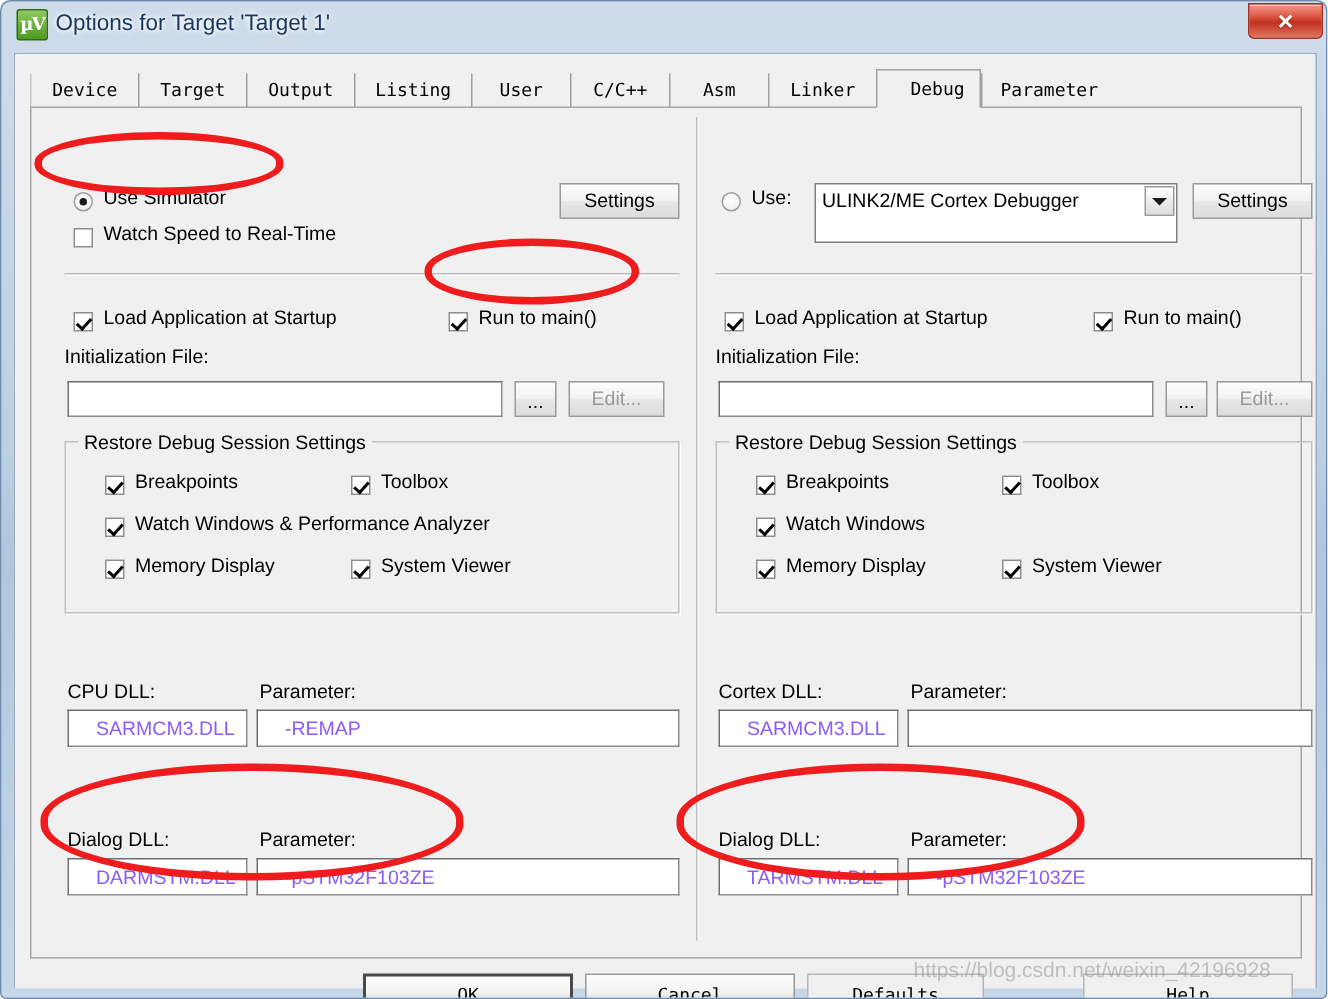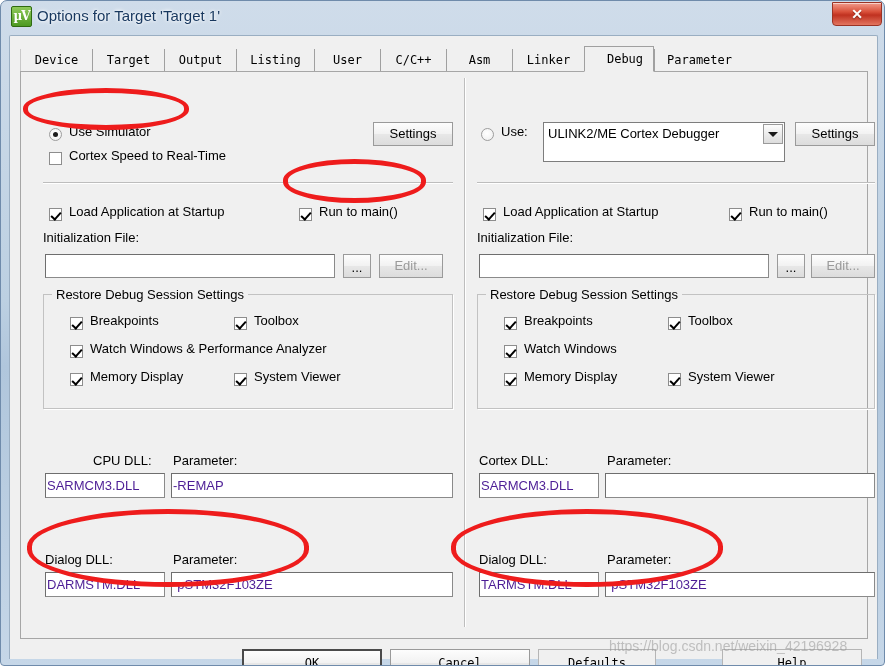--- a/index.html
+++ b/index.html
@@ -209,22 +209,22 @@
 
   .field {
     position: absolute;
     box-sizing: border-box;
     background: #ffffff;
     border: 1px solid #8a8a8a;
     border-top-color: #6e6e6e;
     border-left-color: #6e6e6e;
     font-family: "Liberation Sans", sans-serif;
     font-size: 13px;
-    color: #4c1d95;
-    padding: 0 1px;
+    color: #8b5cf6;
+    padding: 0 18px;
     white-space: nowrap;
     overflow: hidden;
   }
 
   .combo {
     position: absolute;
     box-sizing: border-box;
     background: #ffffff;
     border: 1px solid #7d7d7d;
   }
@@ -331,21 +331,21 @@
 
     <div id="panel">
       <div id="vdivider"></div>
 
       <div class="col-left">
 
         <div class="radio on" style="left:28px;top:56px;"></div>
         <div class="lbl" style="left:48px;top:52px;">Use Simulator</div>
 
         <div class="check" style="left:28px;top:80px;"></div>
-        <div class="lbl" style="left:48px;top:76px;">Cortex Speed to Real-Time</div>
+        <div class="lbl" style="left:48px;top:76px;">Watch Speed to Real-Time</div>
 
         <div class="btn" style="left:352px;top:50px;width:80px;height:24px;line-height:22px;">Settings</div>
 
         <div class="hrule" style="left:22px;top:110px;width:410px;"></div>
 
         <div class="check on" style="left:28px;top:136px;"></div>
         <div class="lbl" style="left:48px;top:132px;">Load Application at Startup</div>
 
         <div class="check on" style="left:278px;top:136px;"></div>
         <div class="lbl" style="left:298px;top:132px;">Run to main()</div>
@@ -368,21 +368,21 @@
           <div class="check on" style="left:26px;top:50px;"></div>
           <div class="lbl" style="left:46px;top:46px;">Watch Windows &amp; Performance Analyzer</div>
 
           <div class="check on" style="left:26px;top:78px;"></div>
           <div class="lbl" style="left:46px;top:74px;">Memory Display</div>
 
           <div class="check on" style="left:190px;top:78px;"></div>
           <div class="lbl" style="left:210px;top:74px;">System Viewer</div>
         </div>
 
-        <div class="lbl" style="left:24px;top:381px;margin-left:48px;">CPU DLL:</div>
+        <div class="lbl" style="left:24px;top:381px;">CPU DLL:</div>
         <div class="lbl" style="left:152px;top:381px;">Parameter:</div>
         <div class="field" style="left:24px;top:401px;width:120px;height:25px;line-height:23px;">SARMCM3.DLL</div>
         <div class="field" style="left:150px;top:401px;width:282px;height:25px;line-height:23px;">-REMAP</div>
 
         <div class="lbl" style="left:24px;top:480px;">Dialog DLL:</div>
         <div class="lbl" style="left:152px;top:480px;">Parameter:</div>
         <div class="field" style="left:24px;top:500px;width:120px;height:25px;line-height:23px;">DARMSTM.DLL</div>
         <div class="field" style="left:150px;top:500px;width:282px;height:25px;line-height:23px;">-pSTM32F103ZE</div>
       </div>
 

